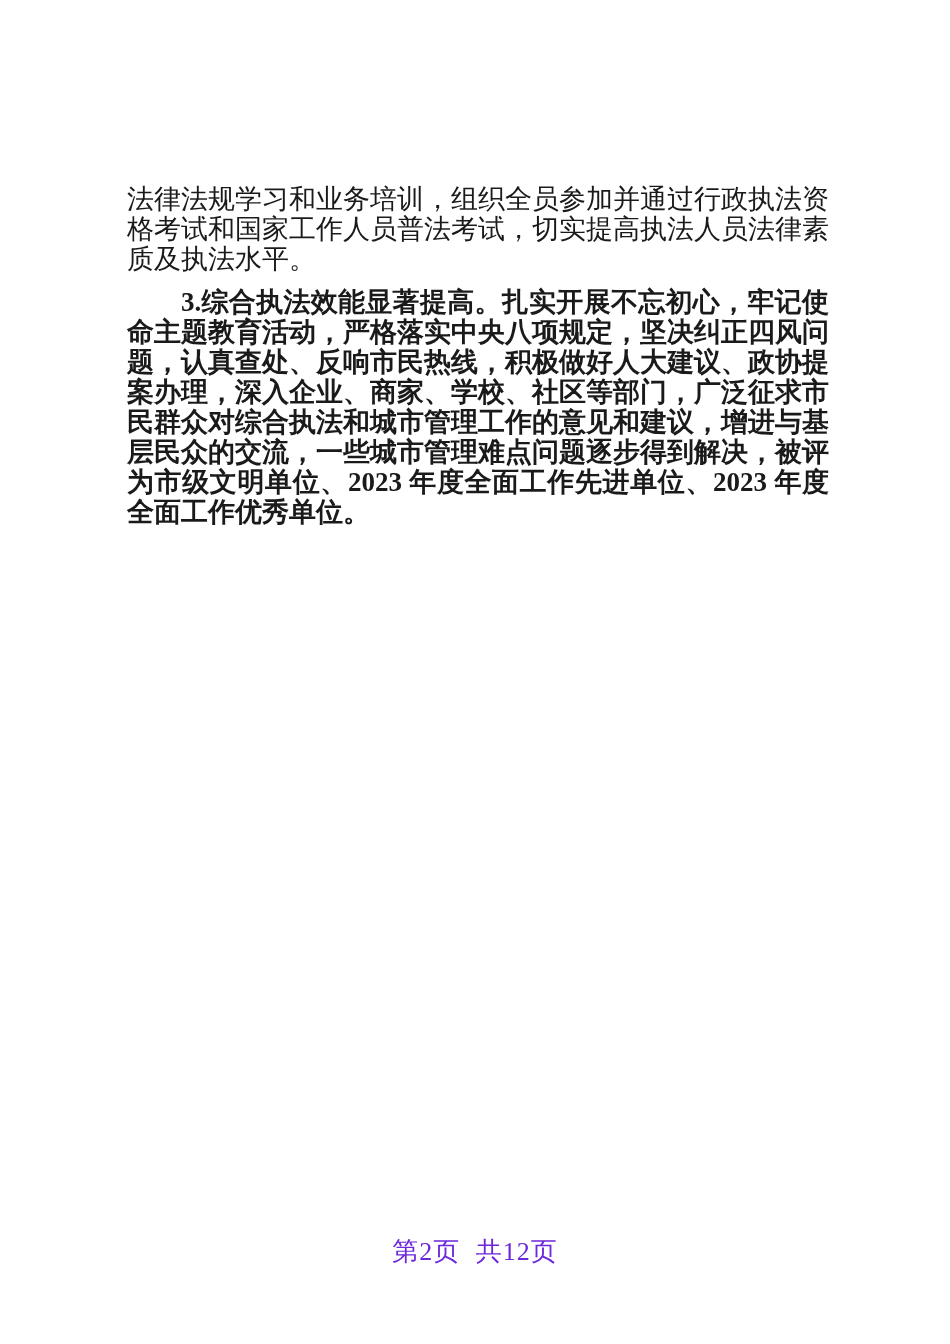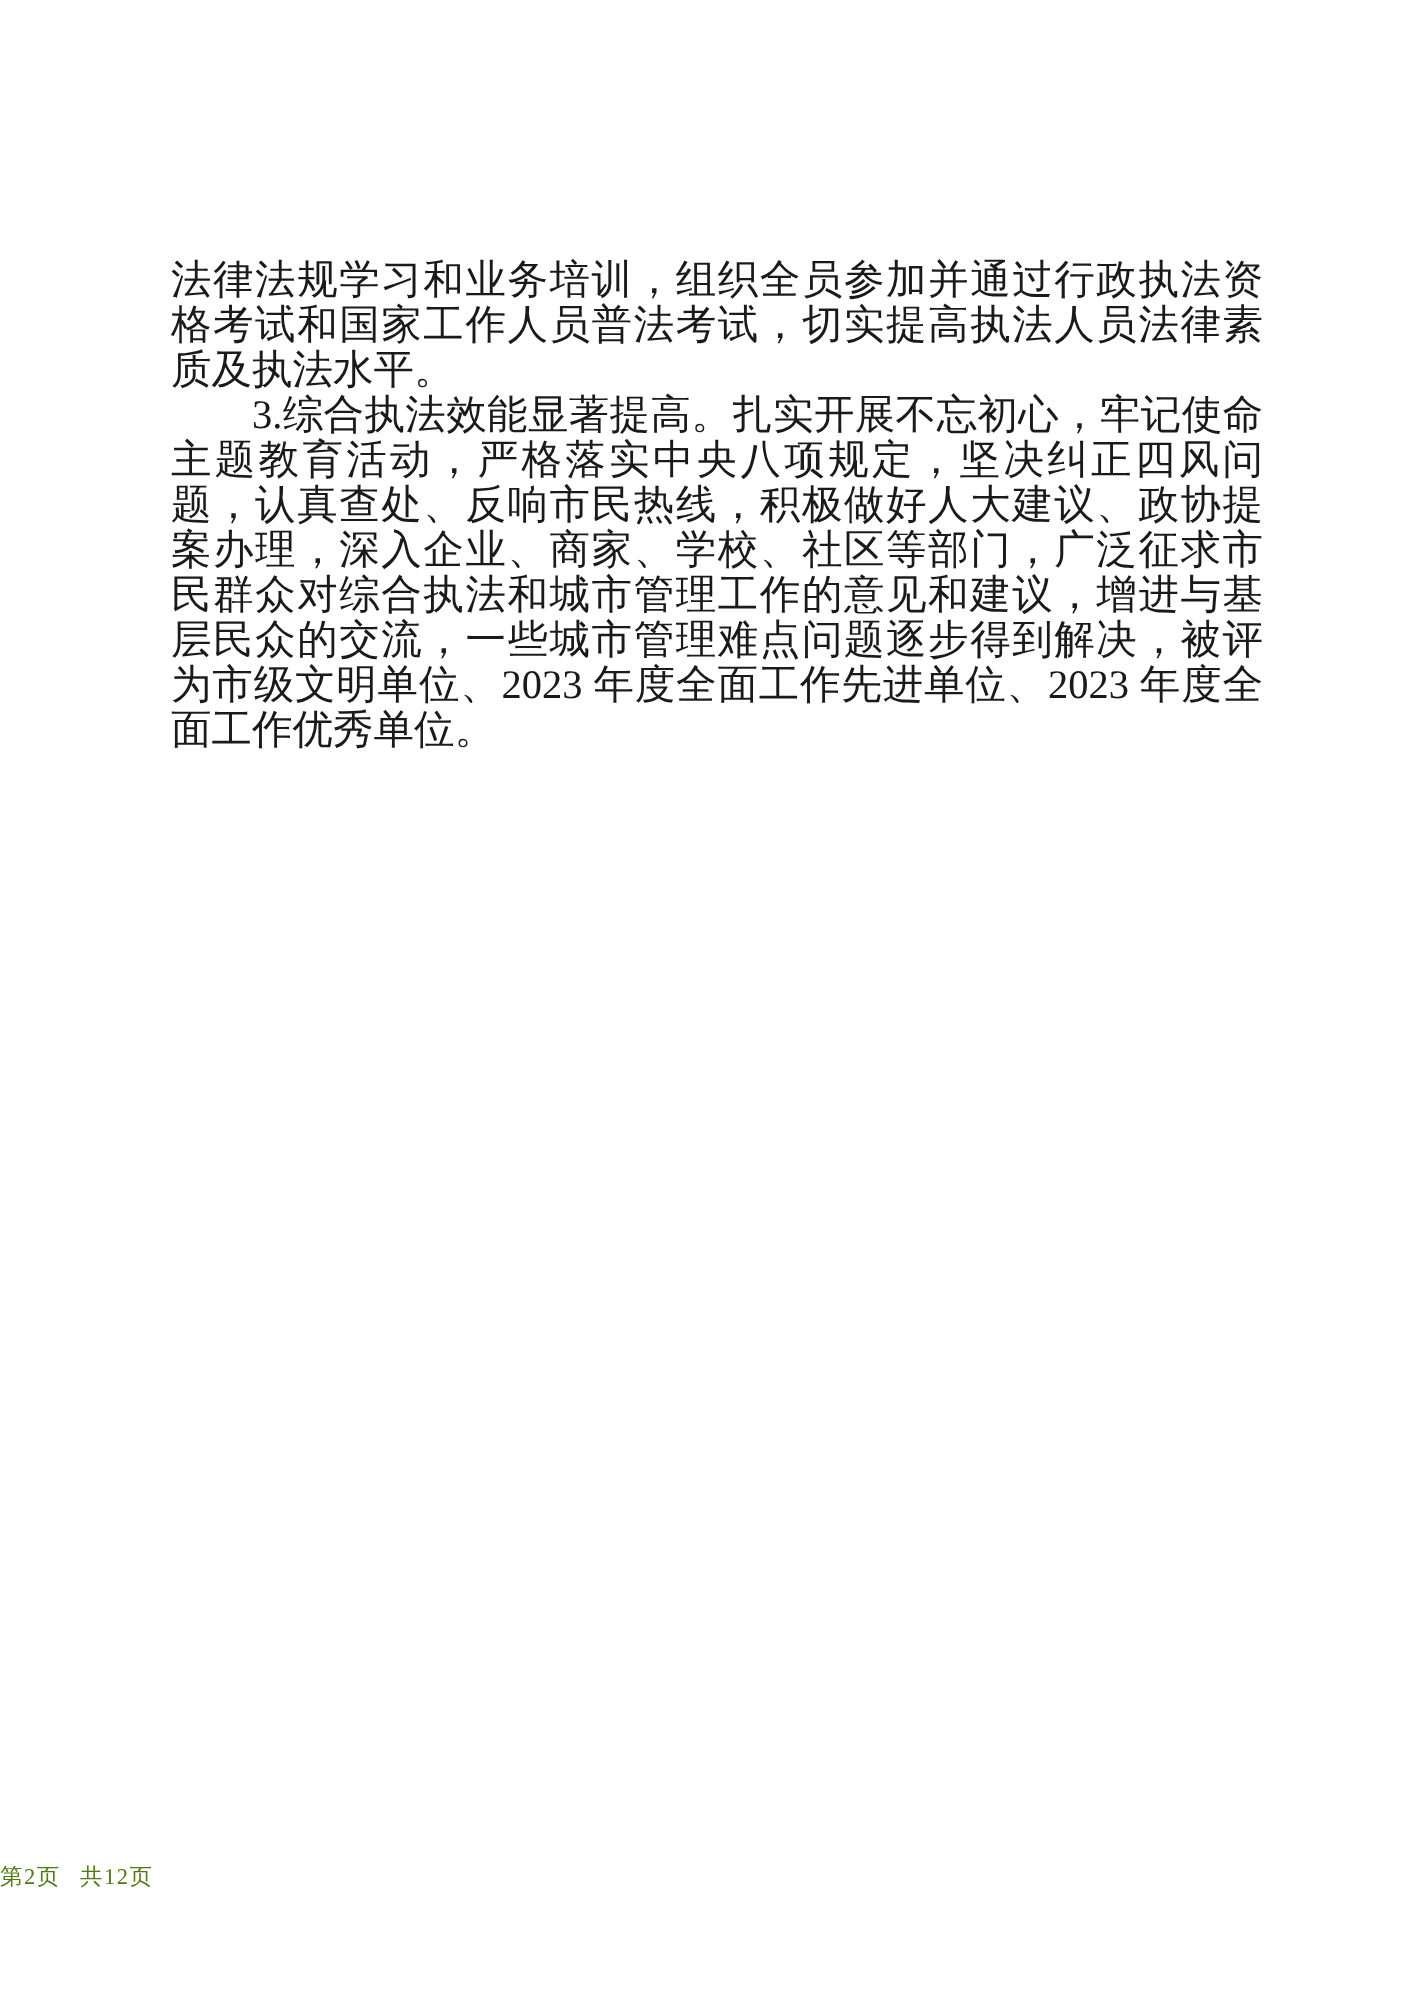--- a/index.html
+++ b/index.html
@@ -21,34 +21,36 @@
     left: 114px;
     top: 171px;
     width: 728px;
     font-size: 27px;
     line-height: 30px;
     text-align: justify;
     text-justify: inter-character;
     word-break: break-all;
   }
   .para {
-    margin: 0;
+    margin: 13px;
     padding: 0;
   }
   .para.indent {
     text-indent: 2em;
+    font-weight: bold;
   }
   .footer {
     position: absolute;
     left: 0;
     top: 1241px;
     width: 100%;
-    font-size: 15px;
+    text-align: center;
+    font-size: 26px;
     line-height: 22px;
-    color: #4d7c0f;
+    color: #6d28d9;
     letter-spacing: 1px;
     word-spacing: 8px;
   }
 </style>
 </head>
 <body>
 
 <div class="page">
   <div class="content">
     <p class="para">法律法规学习和业务培训，组织全员参加并通过行政执法资格考试和国家工作人员普法考试，切实提高执法人员法律素质及执法水平。</p>

